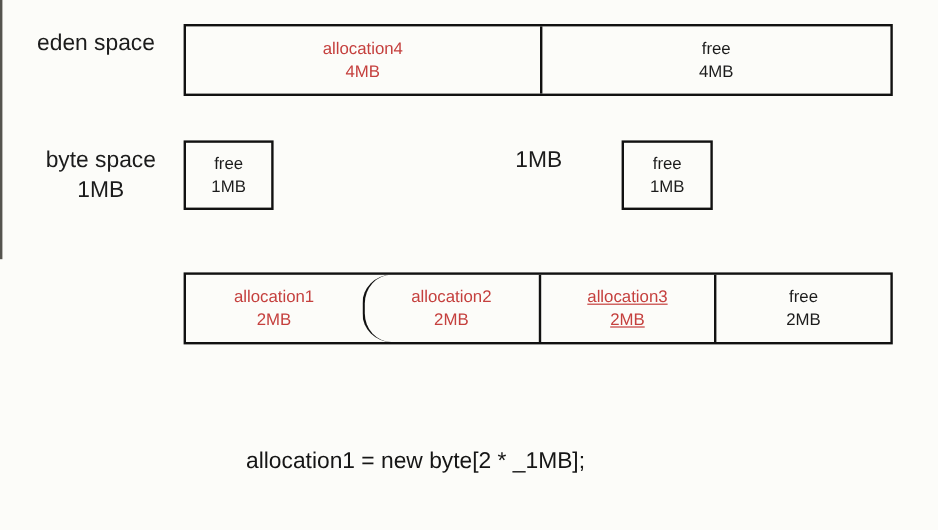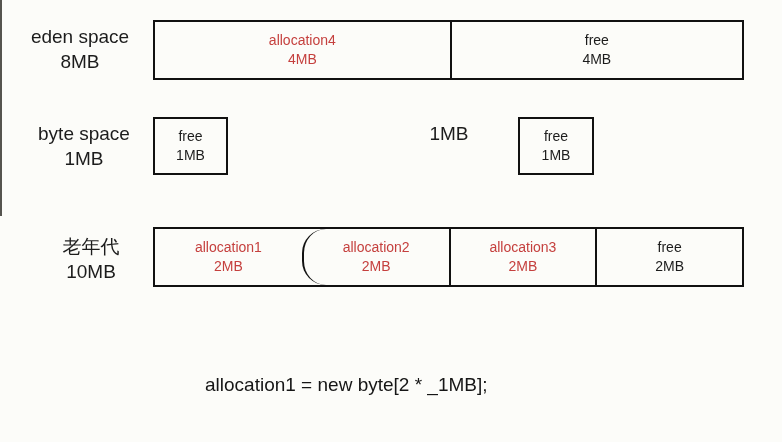--- a/index.html
+++ b/index.html
@@ -59,21 +59,20 @@
 </style>
 </head>
 <body>
 
 <div class="stage">
 
   <div class="edge-artifact"></div>
 
   <div class="label" style="left:10px; top:24px; width:140px;">
     <div>eden space</div>
-    <div>8MB</div>
   </div>
   <div class="membox" style="left:153px; top:20px; width:591px; height:60px;">
     <div class="cell alloc" style="width:50.2%;">
       <div>allocation4</div>
       <div>4MB</div>
     </div>
     <div class="cell free" style="width:49.8%;">
       <div>free</div>
       <div>4MB</div>
     </div>
@@ -93,34 +92,30 @@
   <div class="label" style="left:379px; top:121px; width:140px;">
     <div>1MB</div>
   </div>
   <div class="membox" style="left:518px; top:117px; width:76px; height:58px;">
     <div class="cell free" style="width:100%;">
       <div>free</div>
       <div>1MB</div>
     </div>
   </div>
 
-  <div class="label" style="left:21px; top:234px; width:140px;">
-    <div>老年代</div>
-    <div>10MB</div>
-  </div>
   <div class="membox" style="left:153px; top:227px; width:591px; height:60px;">
     <div class="cell alloc" style="width:25%;border-radius:15px;">
       <div>allocation1</div>
       <div>2MB</div>
     </div>
     <div class="cell alloc" style="width:25%;border-radius:24px;">
       <div>allocation2</div>
       <div>2MB</div>
     </div>
-    <div class="cell alloc" style="width:25%;">
+    <div class="cell alloc" style="width:25%;text-decoration:underline;">
       <div>allocation3</div>
       <div>2MB</div>
     </div>
     <div class="cell free" style="width:25%;">
       <div>free</div>
       <div>2MB</div>
     </div>
   </div>
 
   <div class="code">

